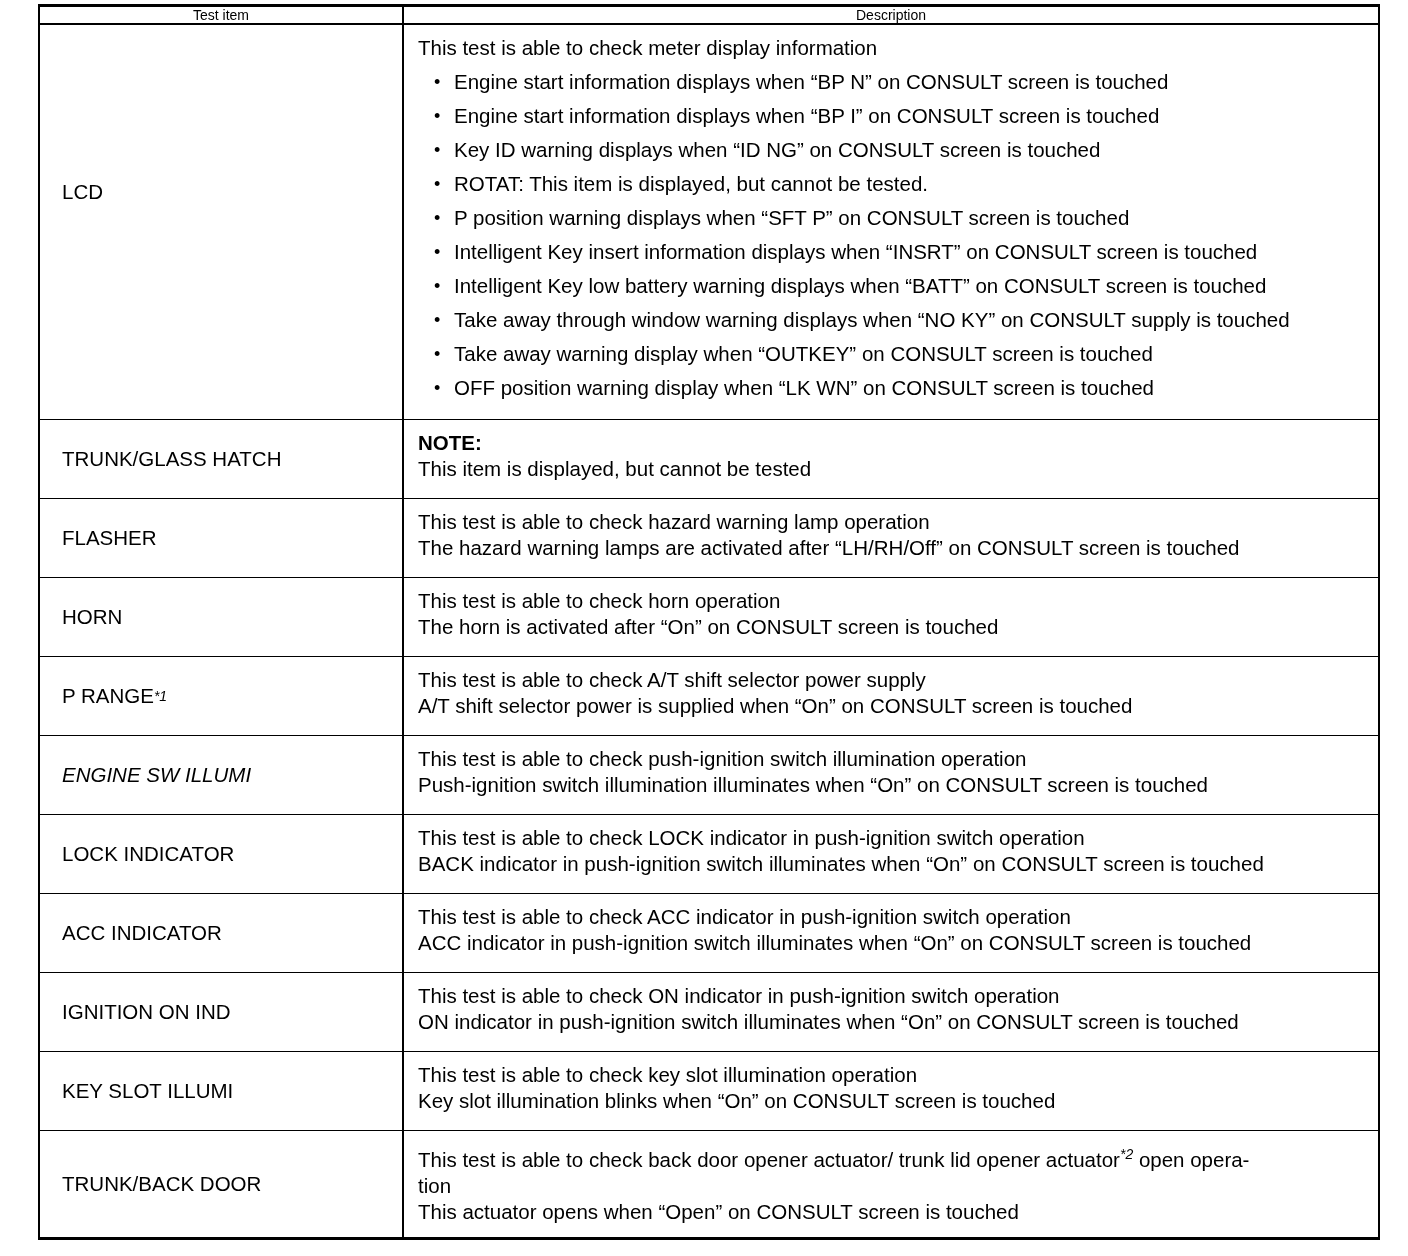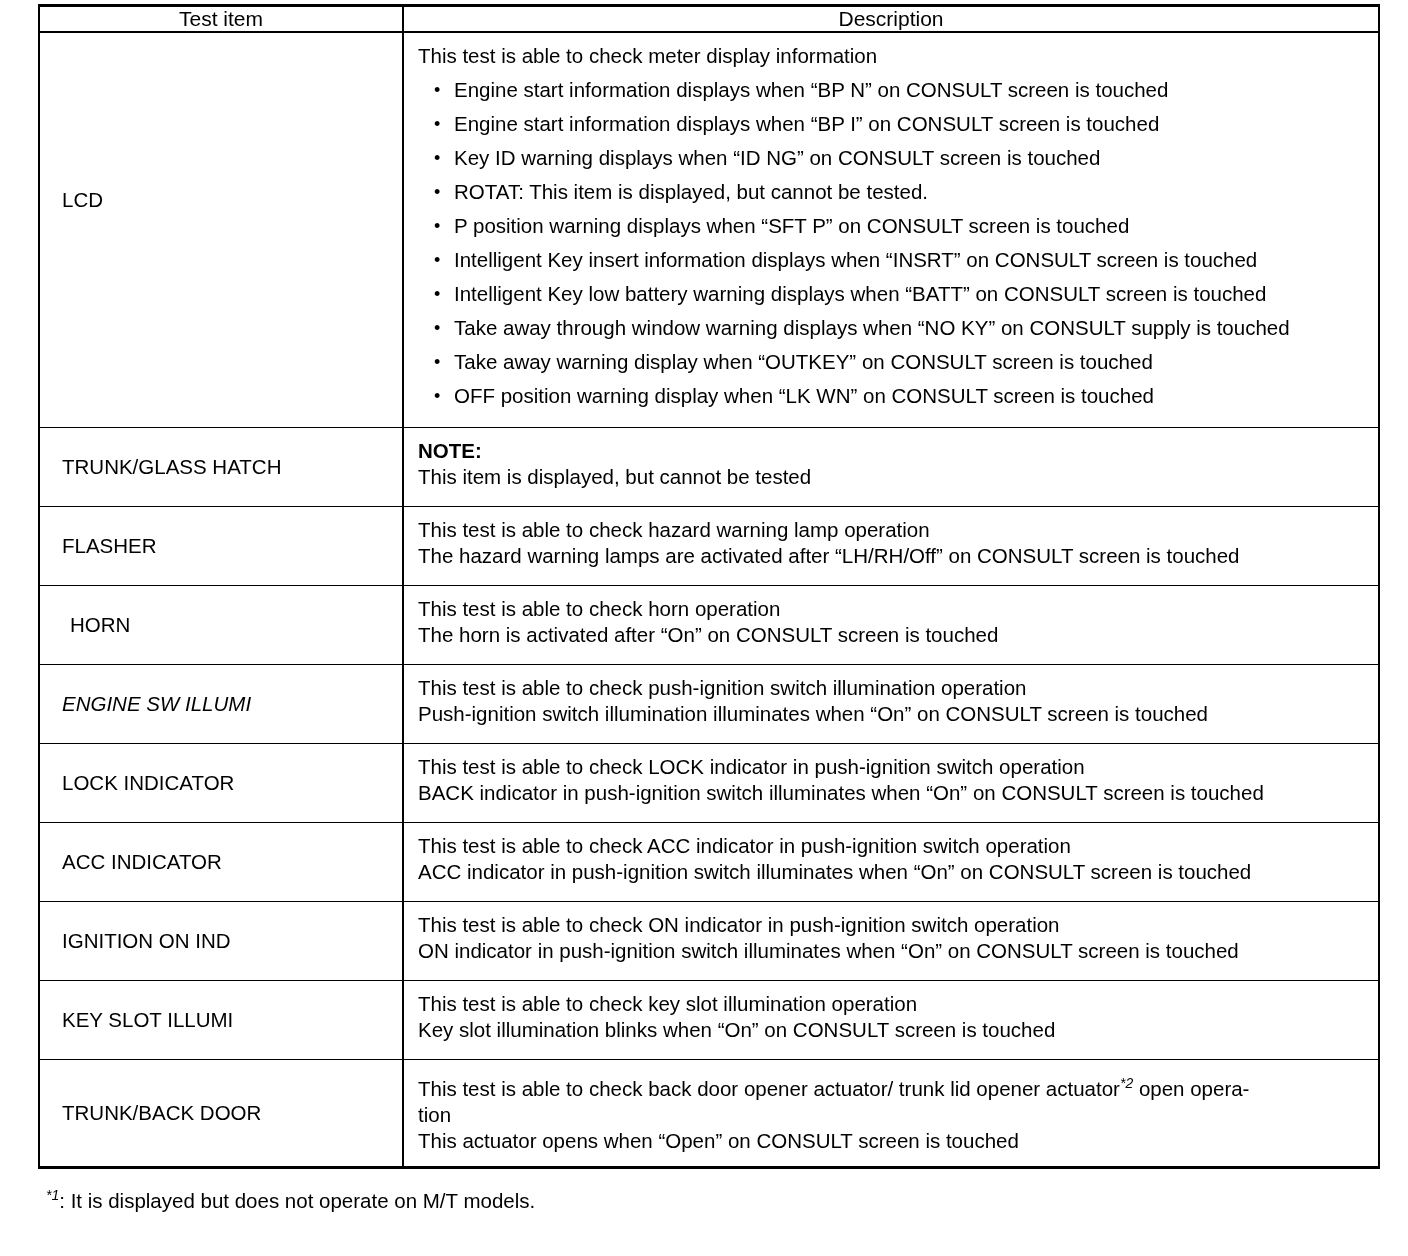--- a/index.html
+++ b/index.html
@@ -37,21 +37,21 @@
   .test-table {
     border-top: 3px solid #000;
     border-bottom: 3px solid #000;
     border-left: 2px solid #000;
     border-right: 2px solid #000;
   }
   .hdr-cell {
     border-bottom: 2px solid #000;
     text-align: center;
     font-weight: normal;
-    font-size: 21px;
+    font-size: 14px;
     padding: 8px 0 9px 0;
   }
   .hdr-cell.left-col { border-right: 2px solid #000; }
 
   .row-cell {
     border-bottom: 1.5px solid #000;
     font-size: 20.5px;
     line-height: 26px;
   }
   .row-cell.item {
@@ -173,30 +173,42 @@
           </div>
         </td>
         <td class="row-cell desc">
           <span class="desc-line">This test is able to check hazard warning lamp operation</span>
           <span class="desc-line">The hazard warning lamps are activated after “LH/RH/Off” on CONSULT screen is touched</span>
         </td>
       </tr>
 
       <tr>
         <td class="row-cell item">
-          <div style="height:58px;display:flex;align-items:center;margin-left:8px;">
+          <div style="height:58px;display:flex;align-items:center;">
             <span class="item-inner">HORN</span>
           </div>
         </td>
         <td class="row-cell desc">
           <span class="desc-line">This test is able to check horn operation</span>
           <span class="desc-line">The horn is activated after “On” on CONSULT screen is touched</span>
         </td>
       </tr>
 
+      <tr>
+        <td class="row-cell item">
+          <div style="height:58px;display:flex;align-items:center;">
+            <span class="item-inner">P RANGE</span>
+              <span class="sup">*1</span>
+          </div>
+        </td>
+        <td class="row-cell desc">
+          <span class="desc-line">This test is able to check A/T shift selector power supply</span>
+          <span class="desc-line">A/T shift selector power is supplied when “On” on CONSULT screen is touched</span>
+        </td>
+      </tr>
 
       <tr>
         <td class="row-cell item">
           <div style="height:58px;display:flex;align-items:center;font-style:italic;">
             <span class="item-inner">ENGINE SW ILLUMI</span>
           </div>
         </td>
         <td class="row-cell desc">
           <span class="desc-line">This test is able to check push-ignition switch illumination operation</span>
           <span class="desc-line">Push-ignition switch illumination illuminates when “On” on CONSULT screen is touched</span>

